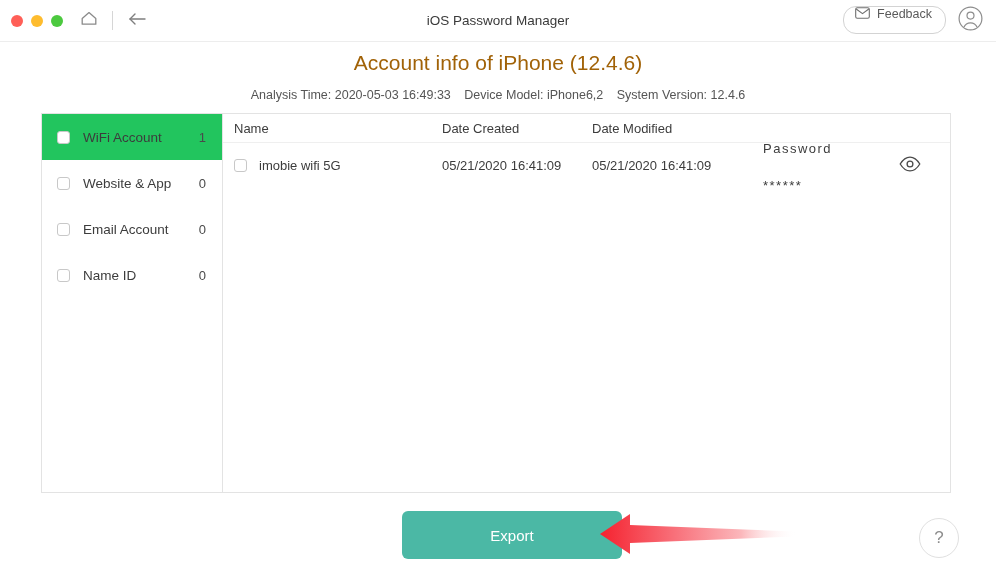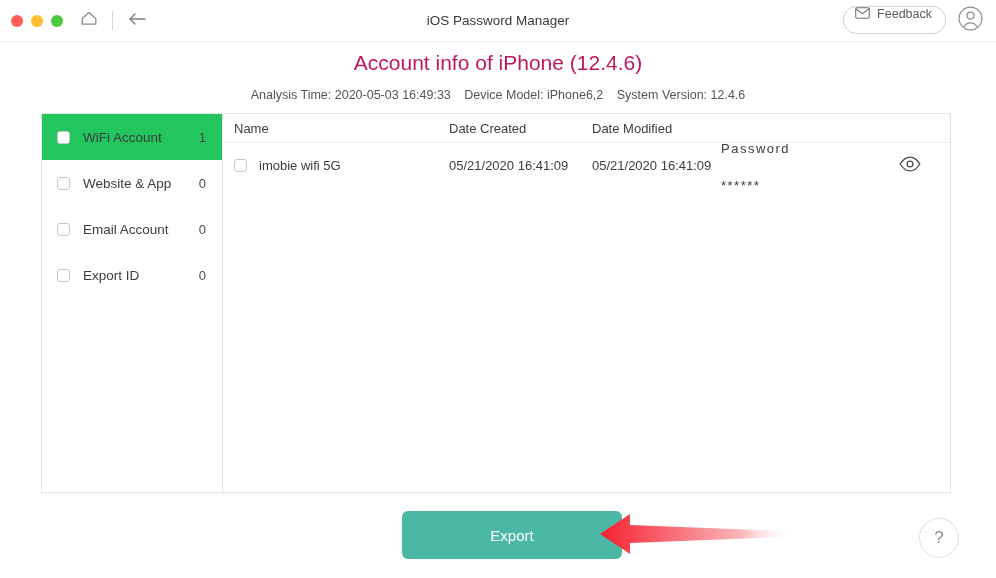--- a/index.html
+++ b/index.html
@@ -94,21 +94,21 @@
     display: flex; align-items: center; justify-content: center;
   }
 
   
   .page-title {
     position: absolute;
     left: 0; top: 51px;
     width: 996px;
     text-align: center;
     font-size: 21px;
-    color: #be185d;
+    color: #a16207;
   }
   .page-subtitle {
     position: absolute;
     left: 0; top: 88px;
     width: 996px;
     text-align: center;
     font-size: 12.5px;
     color: #555555;
   }
   .page-subtitle span { margin: 0 5px; }
@@ -169,23 +169,23 @@
   }
   .trow {
     height: 44px;
     display: flex;
     align-items: center;
     font-size: 13px;
     color: #3c3c3c;
     position: relative;
   }
   .c-name   { position: absolute; left: 11px; display: flex; align-items: center; gap: 12px; }
-  .c-created{ position: absolute; left: 226px; }
+  .c-created{ position: absolute; left: 219px; }
   .c-modified{ position: absolute; left: 369px; }
-  .c-password{ position: absolute; left: 498px; letter-spacing: 1.5px; margin-top: 40px; }
+  .c-password{ position: absolute; left: 540px; letter-spacing: 1.5px; margin-top: 40px; }
   .c-eye    { position: absolute; left: 676px; width: 22px; height: 22px;
               display: flex; align-items: center; justify-content: center; }
 
   
   .export-btn {
     position: absolute;
     left: 402px; top: 511px;
     width: 220px; height: 48px;
     background: #4bb8a5;
     border-radius: 6px;
@@ -290,21 +290,21 @@
       <span class="side-label">Website &amp; App</span>
       <span class="side-count">0</span>
     </div>
     <div class="side-item">
       <span class="cb"></span>
       <span class="side-label">Email Account</span>
       <span class="side-count">0</span>
     </div>
     <div class="side-item">
       <span class="cb"></span>
-      <span class="side-label">Export ID</span>
+      <span class="side-label">Name ID</span>
       <span class="side-count">0</span>
     </div>
   </div>
 
   <div class="table-area">
     <div class="thead">
       <span class="c-name">Name</span>
       <span class="c-created">Date Created</span>
       <span class="c-modified">Date Modified</span>
       <span class="c-password">Password</span>

